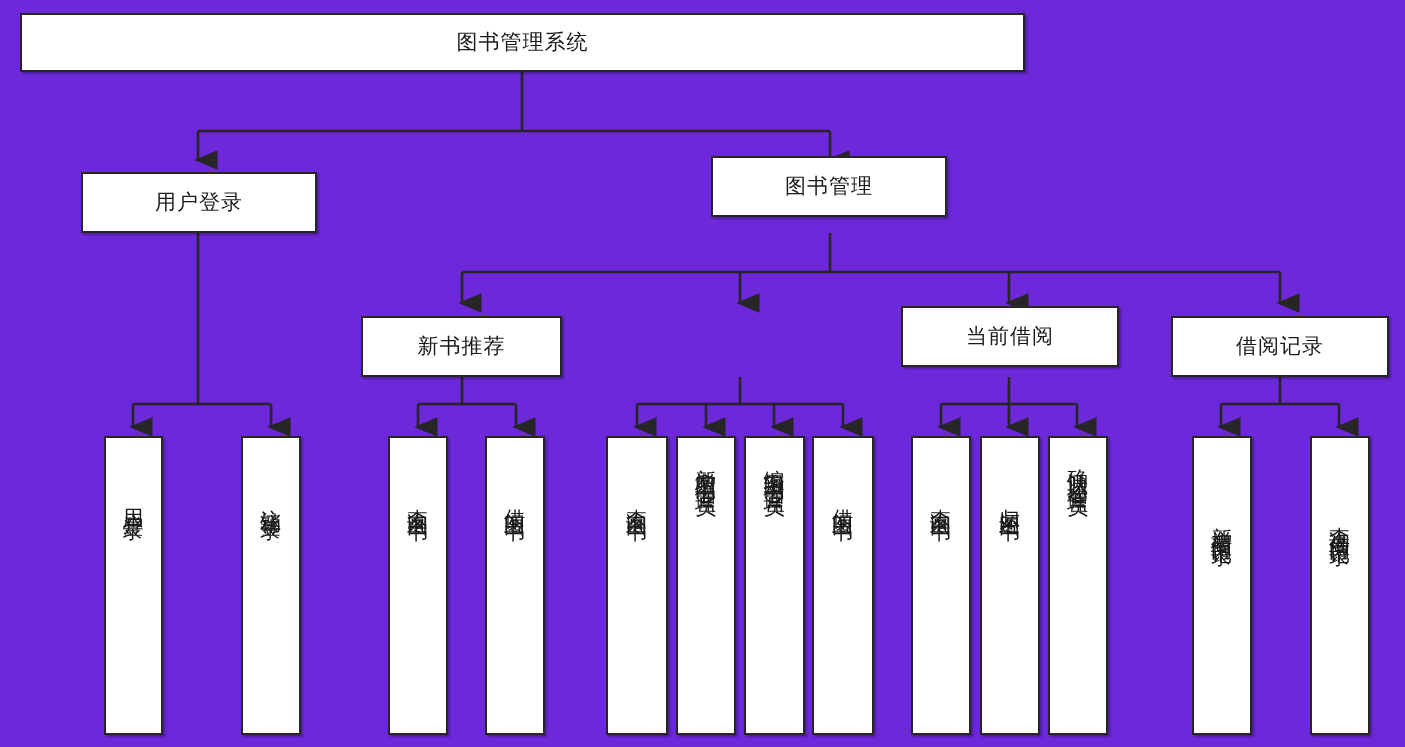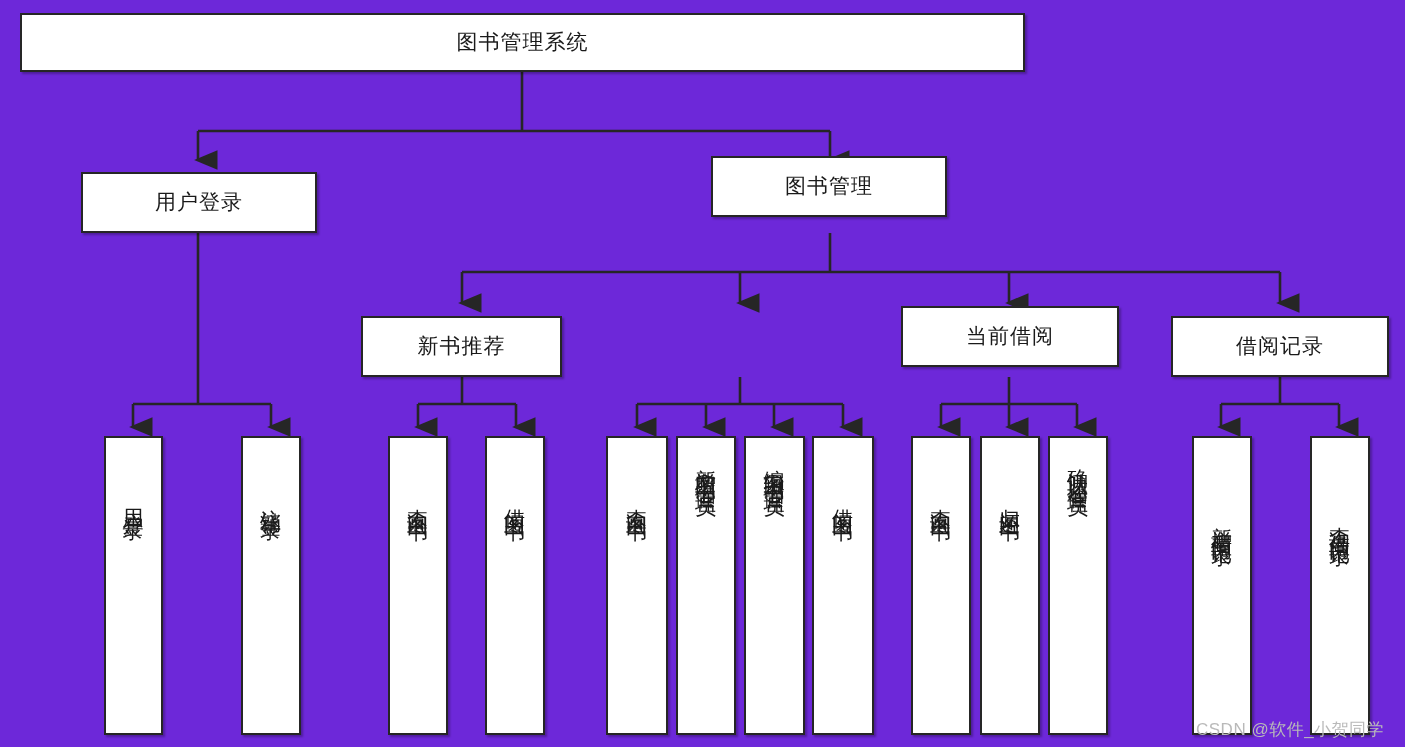--- a/index.html
+++ b/index.html
@@ -186,15 +186,14 @@
     <span class="label">确认归还（管理员）</span>
   </div>
 
   <div class="node vertical midsm" style="left:1192px; top:436px; width:60px; height:299px;">
     <span class="label">新增借阅记录</span>
   </div>
   <div class="node vertical midsm" style="left:1310px; top:436px; width:60px; height:299px;">
     <span class="label">查询借阅记录</span>
   </div>
 
-  <div class="watermark" style="left:1196px; top:718px;">CSDN @软件_小贺同学</div>
 
 </div>
 
 </body></html>

